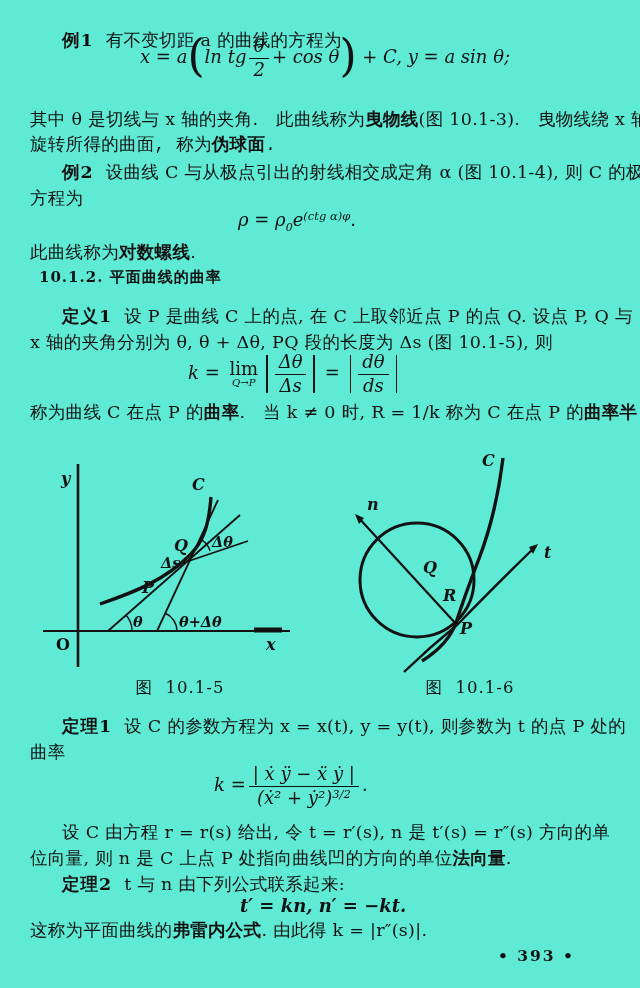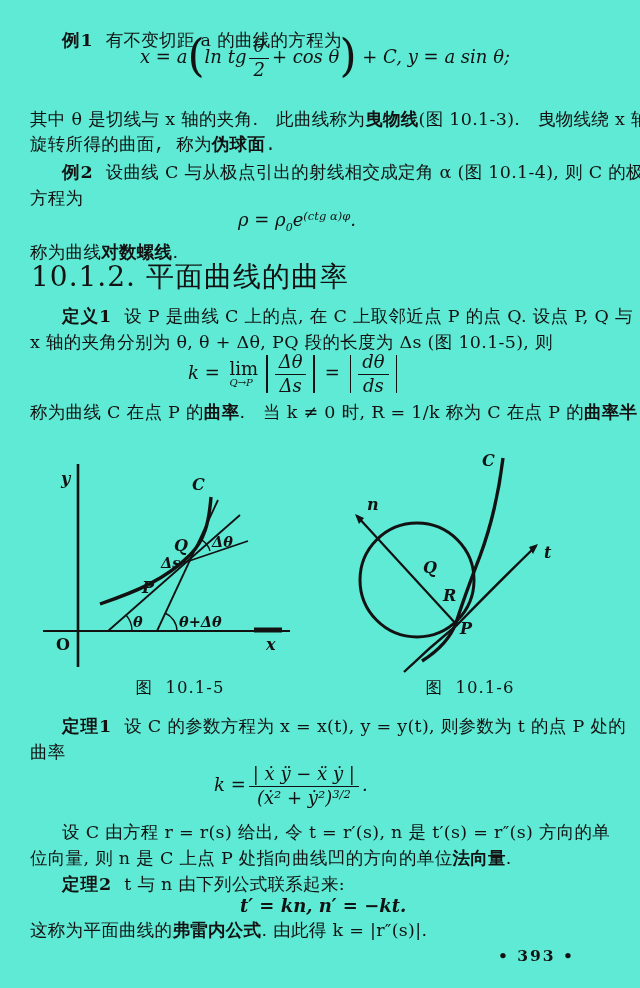--- a/index.html
+++ b/index.html
@@ -13,26 +13,26 @@
   .ln b{font-weight:bold;}
   b.lbl{margin-right:12px;letter-spacing:1px;}
   .term{font-weight:bold;}
   .formula{position:absolute;white-space:nowrap;font-style:italic;font-size:18px;
     font-family:"DejaVu Serif","Liberation Serif",serif;}
   .frac{display:inline-block;vertical-align:middle;text-align:center;line-height:1.15;margin:0 3px;}
   .frac .num{display:block;padding:0 4px 1px;border-bottom:1.6px solid #121212;}
   .frac .den{display:block;padding:1px 4px 0;}
   .bigp{font-size:44px;font-weight:400;font-style:normal;vertical-align:middle;line-height:0;position:relative;top:-2px;}
   .vbar{display:inline-block;width:1.6px;height:38px;background:#121212;vertical-align:middle;margin:0 4px;}
-  .lim{display:inline-block;vertical-align:middle;margin:0 4px;}
+  .lim{display:inline-block;vertical-align:middle;text-align:center;margin:0 4px;}
   .lim .top{display:block;font-style:normal;line-height:17px;}
   .lim .bot{display:block;font-size:10px;line-height:11px;}
   sub.s0{font-size:11px;}
   sup.sx{font-size:11.5px;vertical-align:6px;letter-spacing:0;}
-  .heading{position:absolute;font-weight:normal;font-size:28px;letter-spacing:1px;white-space:pre;}
+  .heading{position:absolute;font-weight:bold;font-size:15px;letter-spacing:1px;white-space:pre;margin-left:8px;}
   .figwrap{position:absolute;}
   .figcap{text-align:center;font-size:16.5px;margin-top:2px;white-space:pre;letter-spacing:1px;}
   .pageno{position:absolute;font-weight:bold;font-size:15.5px;letter-spacing:2px;}
   svg{display:block;}
   svg text{font-family:"DejaVu Serif","Liberation Serif",serif;font-style:italic;font-weight:bold;
     font-size:16px;fill:#121212;}
   svg text.sm{font-size:14.5px;}
 </style>
 </head>
 <body>
@@ -48,21 +48,21 @@
   <div class="ln" style="top:107px;left:30px;"><span>其中 θ 是切线与 x 轴的夹角.　此曲线称为</span><span class="term">曳物线</span><span>(图 10.1-3).　曳物线绕 x 轴</span></div>
   <div class="ln" style="top:133px;left:30px;font-family:Liberation Mono, monospace;"><span>旋转所得的曲面, 称为</span><span class="term">伪球面</span><span>.</span></div>
 
   <div class="ln" style="top:160px;left:62px;"><b class="lbl">例2</b><span>设曲线 C 与从极点引出的射线相交成定角 α (图 10.1-4), 则 C 的极</span></div>
   <div class="ln" style="top:186px;left:30px;"><span>方程为</span></div>
 
   <div class="formula" style="top:204px;left:238px;">
     <span>ρ = ρ</span><sub class="s0">0</sub><span>e</span><sup class="sx">(ctg α)φ</sup><span>.</span>
   </div>
 
-  <div class="ln" style="top:240px;left:30px;"><span>称为曲线</span><span class="term">对数螺线</span><span>.</span></div>
+  <div class="ln" style="top:240px;left:30px;"><span>此曲线称为</span><span class="term">对数螺线</span><span>.</span></div>
 
   <div class="heading" style="top:265px;left:31px;"><span>10.1.2.</span> <span>平面曲线的曲率</span></div>
 
   <div class="ln" style="top:304px;left:62px;"><b class="lbl">定义1</b><span>设 P 是曲线 C 上的点, 在 C 上取邻近点 P 的点 Q. 设点 P, Q 与</span></div>
   <div class="ln" style="top:330px;left:30px;"><span>x 轴的夹角分别为 θ, θ + Δθ, PQ 段的长度为 Δs (图 10.1-5), 则</span></div>
 
   <div class="formula" style="top:352px;left:188px;">
     <span>k =</span>
     <span class="lim"><span class="top">lim</span><span class="bot">Q→P</span></span><span class="vbar"></span><span class="frac"><span class="num">Δθ</span><span class="den">Δs</span></span><span class="vbar"></span>
     <span>=</span>

